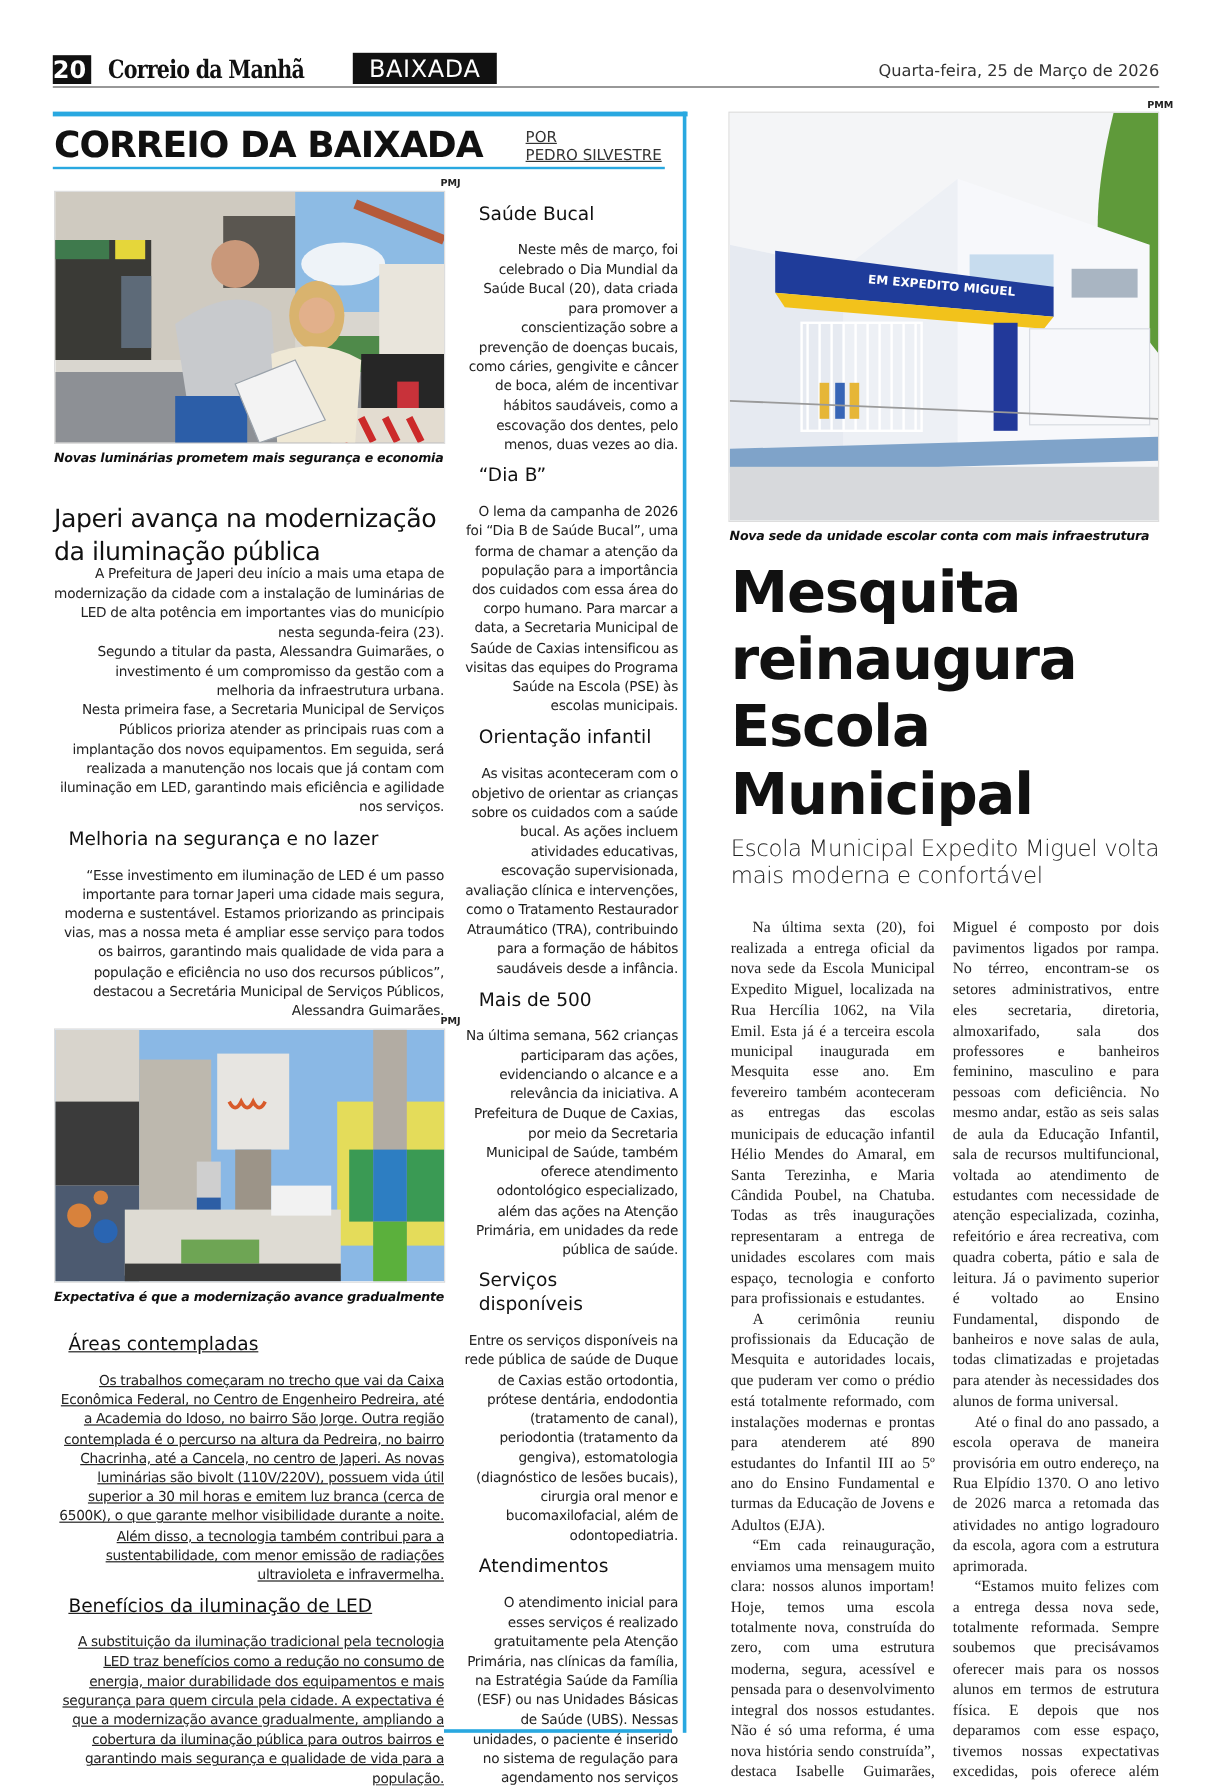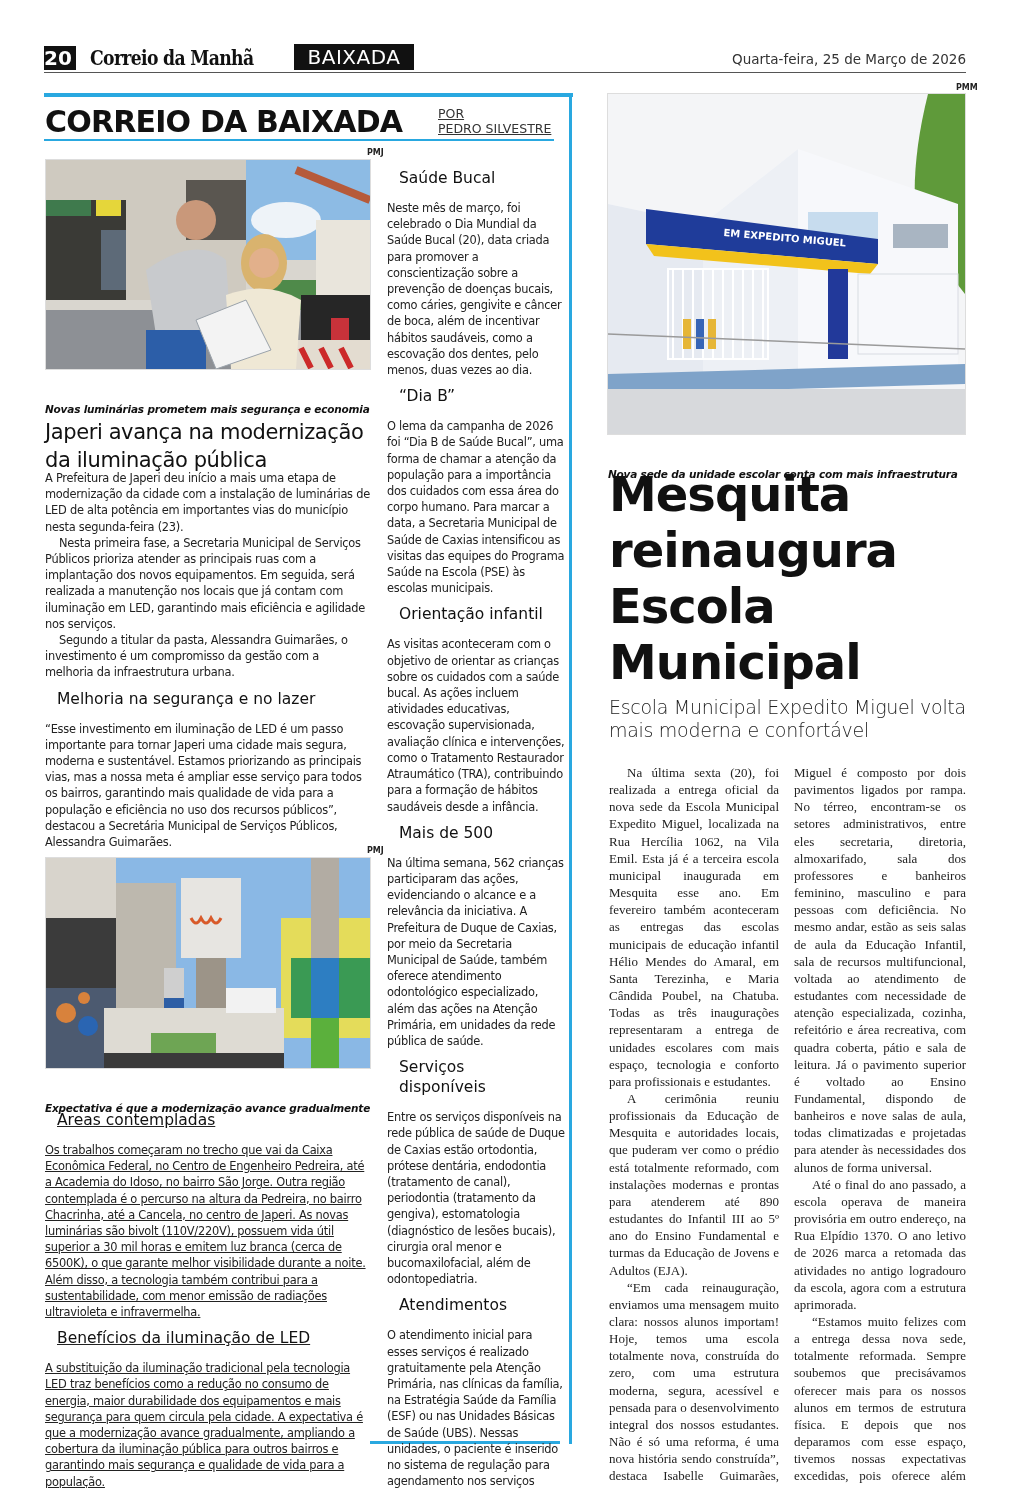--- a/index.html
+++ b/index.html
@@ -15,27 +15,27 @@
 
   
   .frame-top { left:44px; top:93px; width:529px; height:4px; background:#29a8e0; }
   .frame-right { left:569px; top:93px; width:3px; height:1351px; background:#29a8e0; }
   .frame-bottom { left:370px; top:1441px; width:190px; height:3px; background:#29a8e0; }
   .title-rule { left:44px; top:139px; width:510px; height:2px; background:#29a8e0; }
   .col-title { left:45px; top:104px; font:700 30px/36px "DejaVu Sans", sans-serif; letter-spacing:-0.8px; color:#111; }
   .byline { left:438px; top:106px; font:400 12.5px/15px "DejaVu Sans", sans-serif; color:#333;text-decoration:underline; }
 
   .credit { font:700 8px/10px "DejaVu Sans", sans-serif; color:#222;padding-left:16px; }
-  .caption { font:italic 700 10.5px/13px "DejaVu Sans", sans-serif; color:#111; letter-spacing:-0.2px;margin-top:27px; }
+  .caption { font:italic 700 10.5px/13px "DejaVu Sans", sans-serif; color:#111; letter-spacing:-0.2px; }
 
   .photo { overflow:hidden; border:1px solid #ddd; }
 
   
   .sans-body { font:400 11.4px/16.2px "DejaVu Sans", sans-serif; color:#222; letter-spacing:-0.25px; }
-  .sans-body p { margin:0; }
+  .sans-body p { margin:0;text-align:right; }
   .sans-body p.ind { text-indent:14px; }
   .subhead { font:400 15.5px/20px "DejaVu Sans", sans-serif; color:#111; letter-spacing:0; margin:12px; }
   .headline-left { font:400 21px/28px "DejaVu Sans", sans-serif; color:#111; letter-spacing:-0.4px;margin-top:16px; }
 
   .serif-body { font:400 13px/17.15px "Liberation Serif", serif; color:#222; text-align:justify; }
   .serif-body p { margin:0; text-indent:18px; }
 
   .big-head { left:609px; top:466px; font:700 48px/56px "DejaVu Sans", sans-serif; letter-spacing:-1px; color:#111; width:370px; }
   .sub-head-right { left:609px; top:696px; font:300 19px/23px "DejaVu Sans", sans-serif; color:#222; width:370px; letter-spacing:-0.3px; }
 </style>
@@ -89,22 +89,22 @@
 
     <path d="M150 160 L200 140 L225 190 L170 209 Z" fill="#f3f3f3" stroke="#9aa2aa" stroke-width="1"></path>
   </svg>
 </div>
 <div class="abs caption" style="left:45px; top:376px; width:330px;">Novas luminárias prometem mais segurança e economia</div>
 
 <div class="abs headline-left" style="left:45px; top:402px; width:330px;">Japeri avança na modernização da iluminação pública</div>
 
 <div class="abs sans-body" style="left:45px; top:470px; width:325px;">
   <p>A Prefeitura de Japeri deu início a mais uma etapa de modernização da cidade com a instalação de luminárias de LED de alta potência em importantes vias do município nesta segunda-feira (23).</p>
+  <p class="ind">Segundo a titular da pasta, Alessandra Guimarães, o investimento é um compromisso da gestão com a melhoria da infraestrutura urbana.</p>
   <p class="ind">Nesta primeira fase, a Secretaria Municipal de Serviços Públicos prioriza atender as principais ruas com a implantação dos novos equipamentos. Em seguida, será realizada a manutenção nos locais que já contam com iluminação em LED, garantindo mais eficiência e agilidade nos serviços.</p>
-  <p class="ind">Segundo a titular da pasta, Alessandra Guimarães, o investimento é um compromisso da gestão com a melhoria da infraestrutura urbana.</p>
   <h3 class="subhead" style="margin-top:8px;">Melhoria na segurança e no lazer</h3>
   <p>“Esse investimento em iluminação de LED é um passo importante para tornar Japeri uma cidade mais segura, moderna e sustentável. Estamos priorizando as principais vias, mas a nossa meta é ampliar esse serviço para todos os bairros, garantindo mais qualidade de vida para a população e eficiência no uso dos recursos públicos”, destacou a Secretária Municipal de Serviços Públicos, Alessandra Guimarães.</p>
 </div>
 
 <div class="abs credit" style="left:351px; top:846px;">PMJ</div>
 <div class="abs photo" style="left:45px; top:857px; width:324px; height:210px;">
   <svg width="324" height="210" viewBox="0 0 324 210">
     <rect width="324" height="210" fill="#8ab8e5"></rect>
     <rect x="0" y="0" width="70" height="210" fill="#d8d4cc"></rect>
     <rect x="0" y="60" width="70" height="70" fill="#3b3b3b"></rect>

